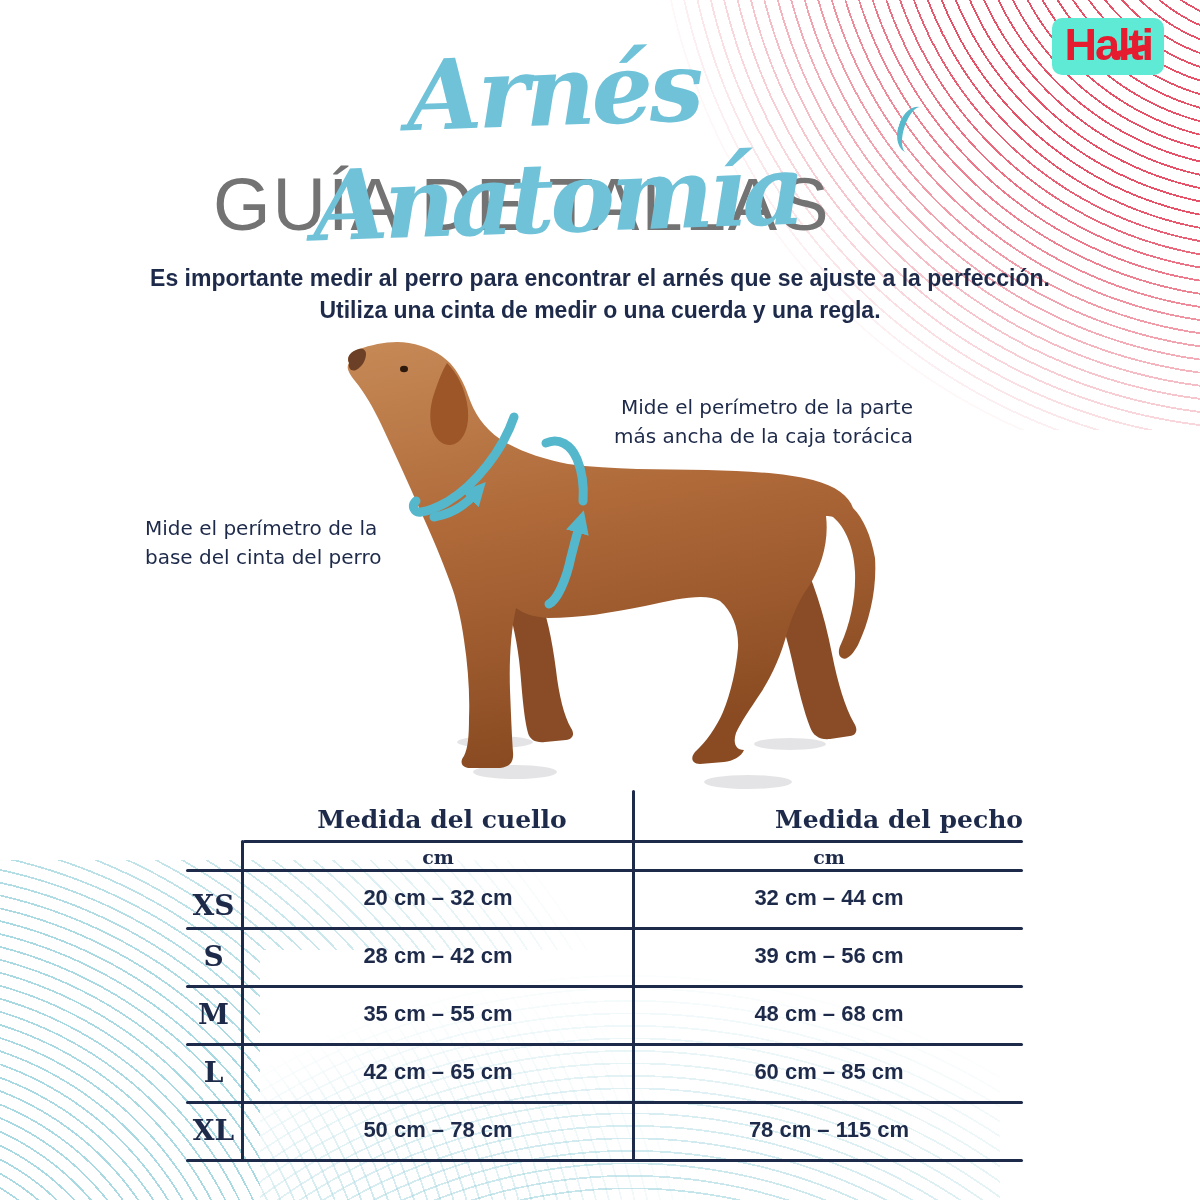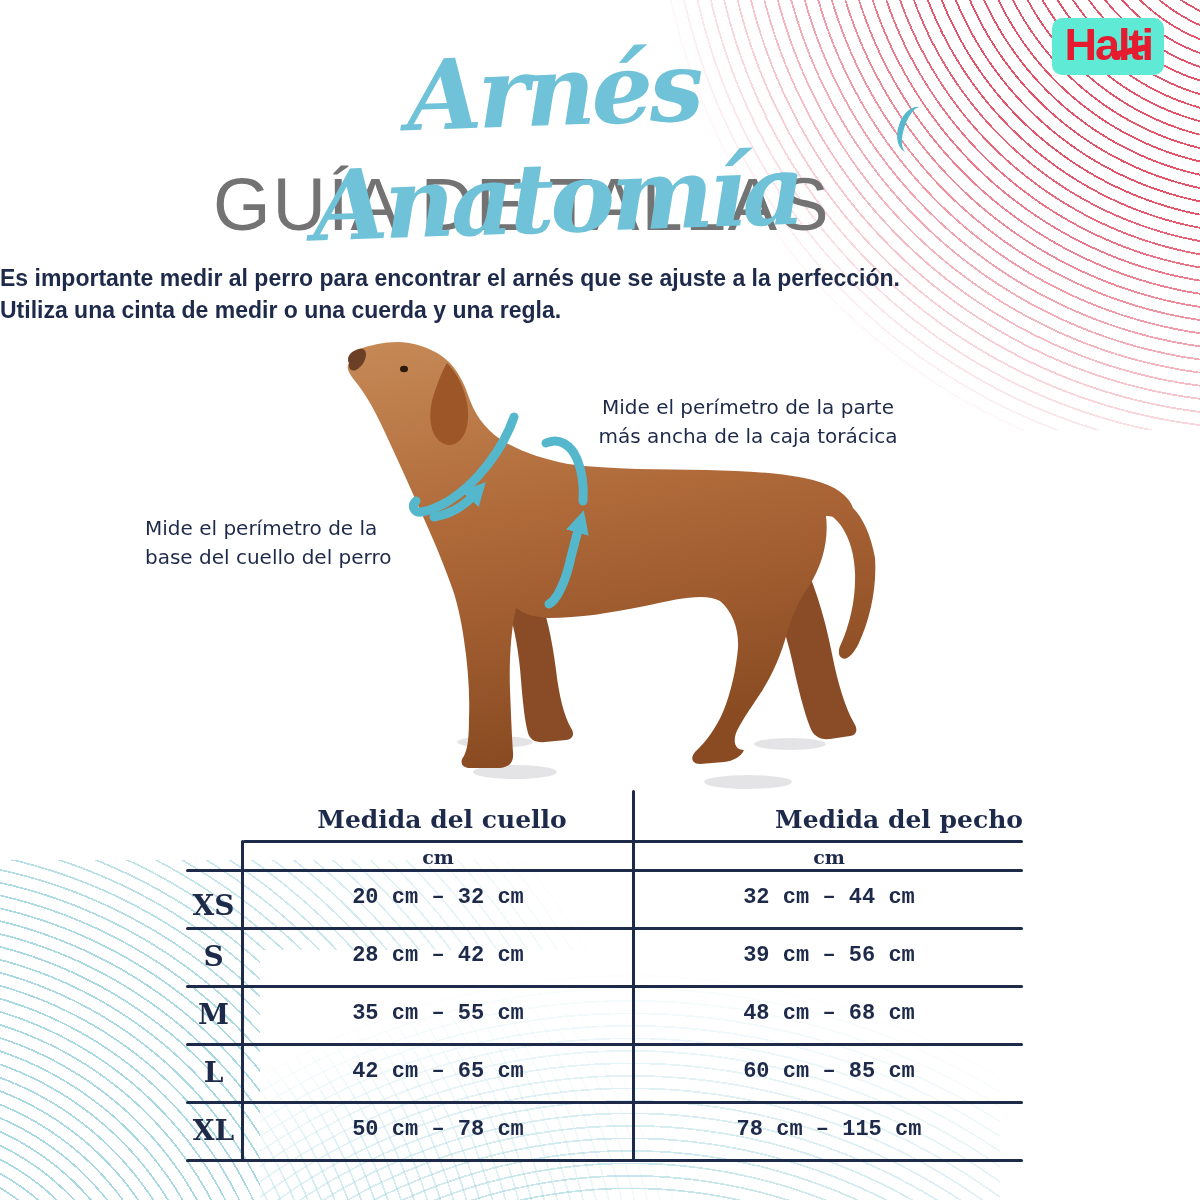--- a/index.html
+++ b/index.html
@@ -42,39 +42,39 @@
     background:#e51b2f;transform:rotate(-14deg);border-radius:3px;}
 
   
   .script-title{position:absolute;left:170px;top:38px;width:770px;text-align:center;
     font-family:"DejaVu Serif",serif;font-style:italic;font-weight:700;
     font-size:97px;line-height:1.1;letter-spacing:-4px;color:#6fc2d8;
     transform:rotate(-2deg);z-index:4;}
   .main-title{position:absolute;left:213px;top:168px;
     font-family:"Liberation Sans",sans-serif;font-weight:400;font-size:74px;
     letter-spacing:2px;color:#737373;line-height:1;z-index:3;}
-  .intro{position:absolute;left:0;top:262px;width:1200px;
+  .intro{position:absolute;left:0;top:262px;width:1200px;text-align:center;
     font-family:"Liberation Sans",sans-serif;font-weight:700;font-size:23px;
     line-height:32px;color:#1e2a4a;z-index:3;}
 
   
   .note{position:absolute;font-family:"DejaVu Sans",sans-serif;font-weight:400;
     font-size:20px;line-height:29px;color:#1e2a4a;z-index:4;}
-  .note-chest{left:583px;top:393px;width:330px;text-align:center;}
+  .note-chest{left:583px;top:393px;width:330px;text-align:right;}
   .note-neck{left:145px;top:514px;width:292px;text-align:left;}
 
   .dog-wrap{position:absolute;left:320px;top:332px;width:575px;height:470px;z-index:2;}
 
   
   .tl{position:absolute;background:#1e2a4a;z-index:3;border-radius:2px;}
   .tbl-text{position:absolute;color:#1e2a4a;text-align:center;z-index:3;}
   .col-head{font-family:"DejaVu Serif",serif;font-weight:700;font-size:25px;}
   .unit{font-family:"DejaVu Serif",serif;font-weight:700;font-size:19px;}
   .size-label{font-family:"DejaVu Serif",serif;font-weight:700;font-size:28px;}
-  .cell-val{font-family:Liberation Mono, monospace;font-weight:700;font-size:22px;}
+  .cell-val{font-family:Liberation Sans, sans-serif;font-weight:700;font-size:22px;}
 </style>
 </head>
 <body>
 
 <div id="canvas">
 
   <div class="decor red-waves"></div>
   <div class="decor teal-waves-left"></div>
   <div class="decor teal-waves-bottom"></div>
   <div class="decor teal-swoosh"></div>
@@ -90,21 +90,21 @@
     <div>Es importante medir al perro para encontrar el arnés que se ajuste a la perfección.</div>
     <div>Utiliza una cinta de medir o una cuerda y una regla.</div>
   </div>
 
   <div class="note note-chest">
     <div>Mide el perímetro de la parte</div>
     <div>más ancha de la caja torácica</div>
   </div>
   <div class="note note-neck">
     <div>Mide el perímetro de la</div>
-    <div>base del cuello del perro</div>
+    <div>base del cinta del perro</div>
   </div>
 
   <div class="dog-wrap">
     <svg width="575" height="470" viewBox="320 332 575 470" xmlns="http://www.w3.org/2000/svg">
       <defs>
         <linearGradient id="dogG" x1="0" y1="0" x2="0.25" y2="1">
           <stop offset="0" stop-color="#c68a57"></stop>
           <stop offset="0.45" stop-color="#b06a3a"></stop>
           <stop offset="1" stop-color="#8a4b22"></stop>
         </linearGradient>

